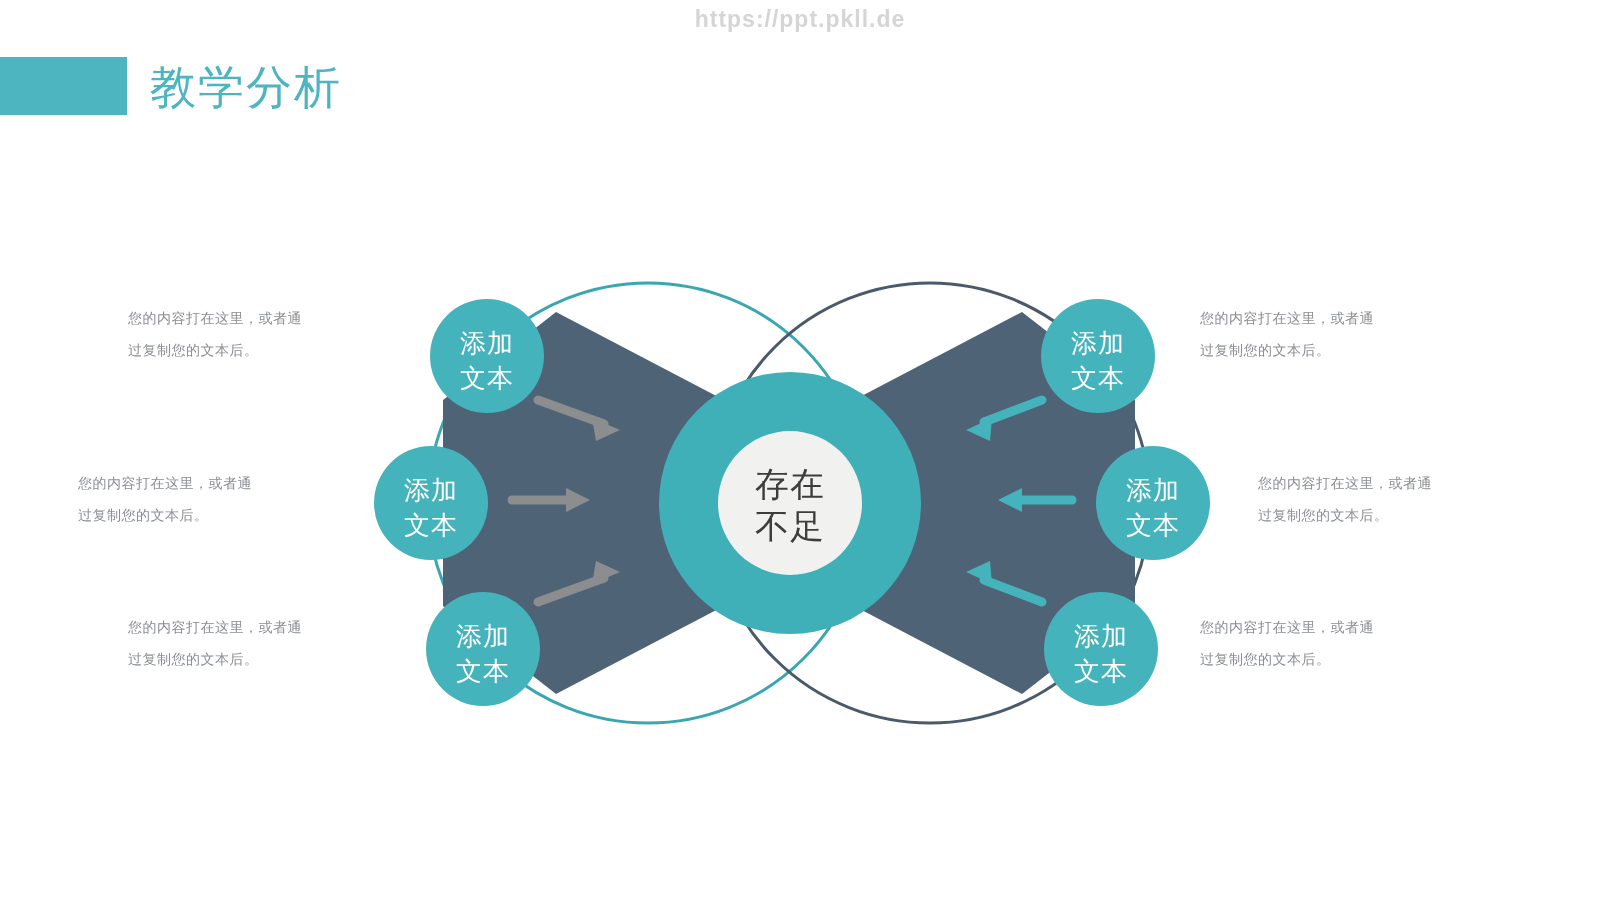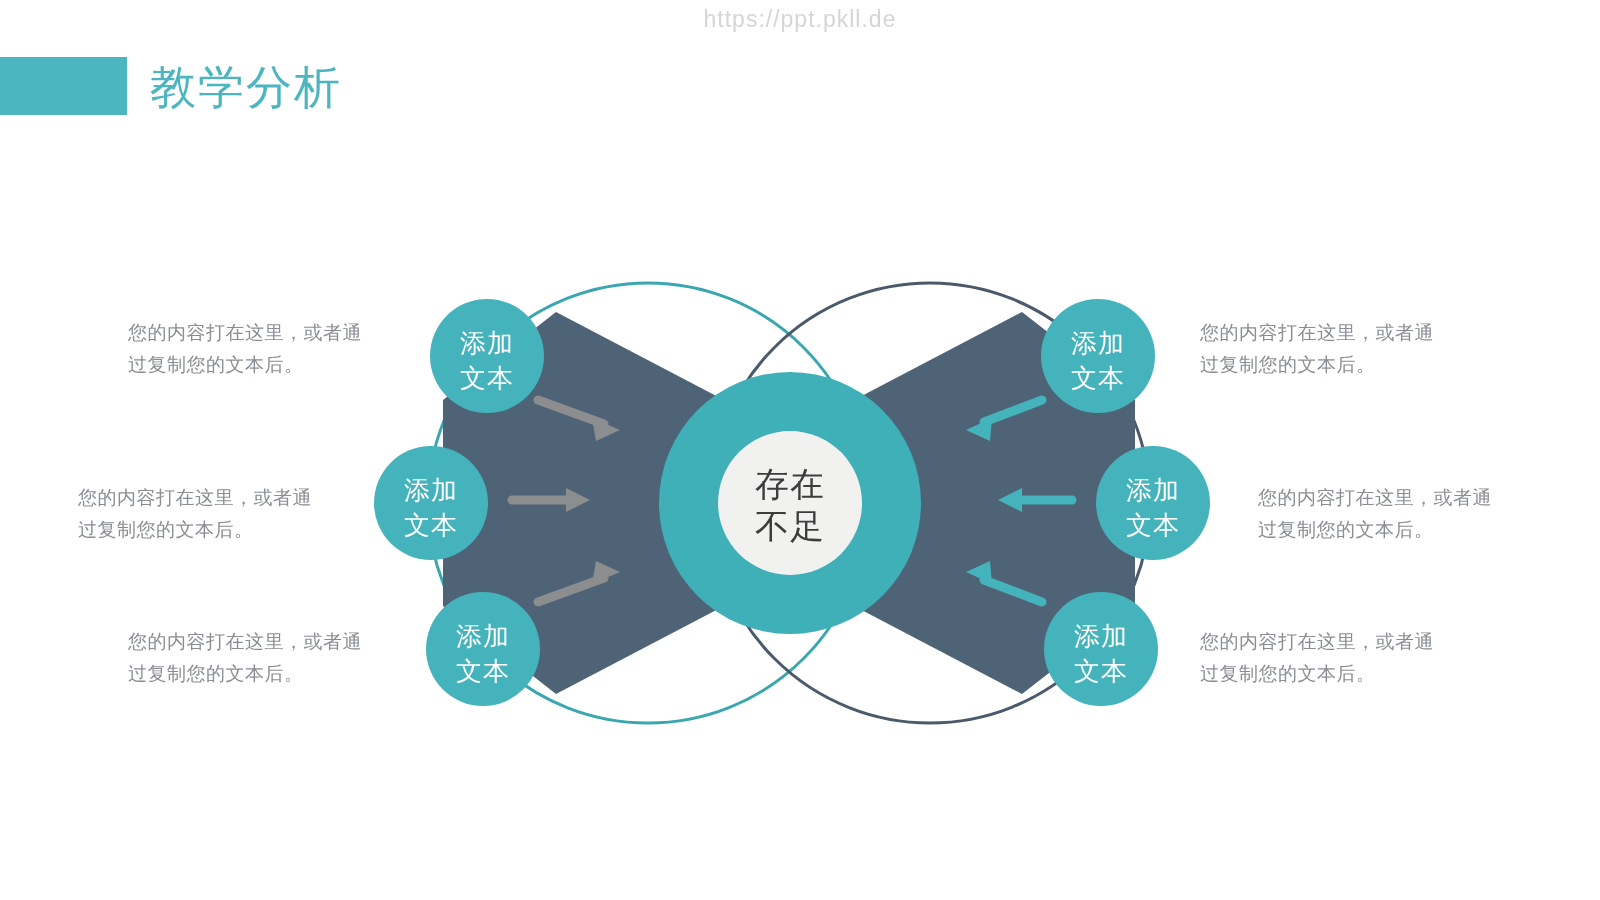--- a/index.html
+++ b/index.html
@@ -23,20 +23,21 @@
   #watermark {
     position: absolute;
     top: 6px;
     left: 0;
     width: 1600px;
     text-align: center;
     font-size: 23px;
     letter-spacing: 1px;
     color: #d5d5d5;
     user-select: none;
+    font-weight: bold;
   }
 
   
   #title-bar-accent {
     position: absolute;
     left: 0;
     top: 57px;
     width: 127px;
     height: 58px;
     background: #4cb5bf;
@@ -60,26 +61,25 @@
     width: 1600px;
     height: 900px;
   }
   #diagram svg {
     display: block;
   }
 
   
   .side-note {
     position: absolute;
-    font-size: 19px;
+    font-size: 14px;
     line-height: 32px;
     color: #8a8d93;
     width: 250px;
     letter-spacing: 0.5px;
-    margin-top: 15px;
   }
   .side-note.left  { text-align: left; }
   .side-note.right { text-align: left; }
 
   .note-l1 { left: 128px; top: 302px; }
   .note-l2 { left:  78px; top: 467px; }
   .note-l3 { left: 128px; top: 611px; }
   .note-r1 { left: 1200px; top: 302px; }
   .note-r2 { left: 1258px; top: 467px; }
   .note-r3 { left: 1200px; top: 611px; }

